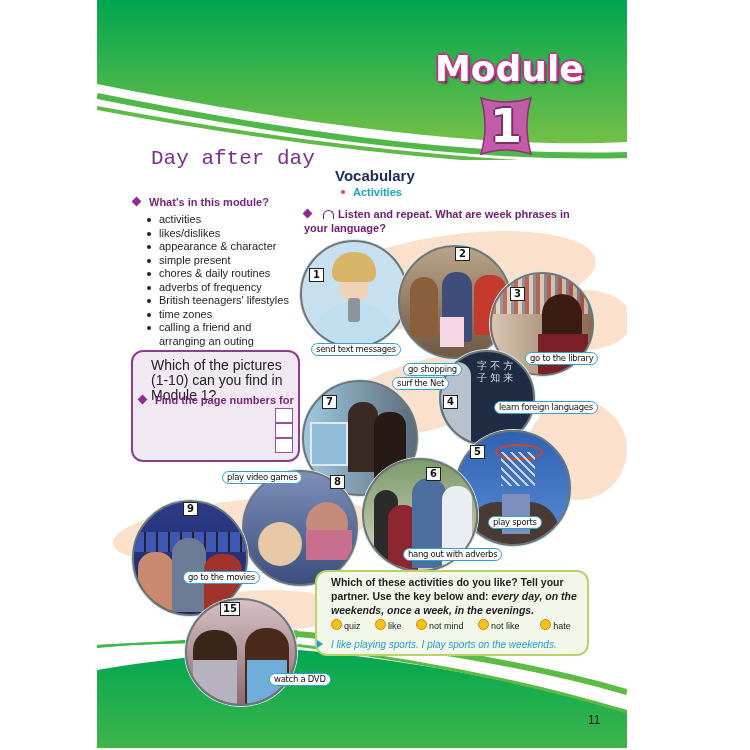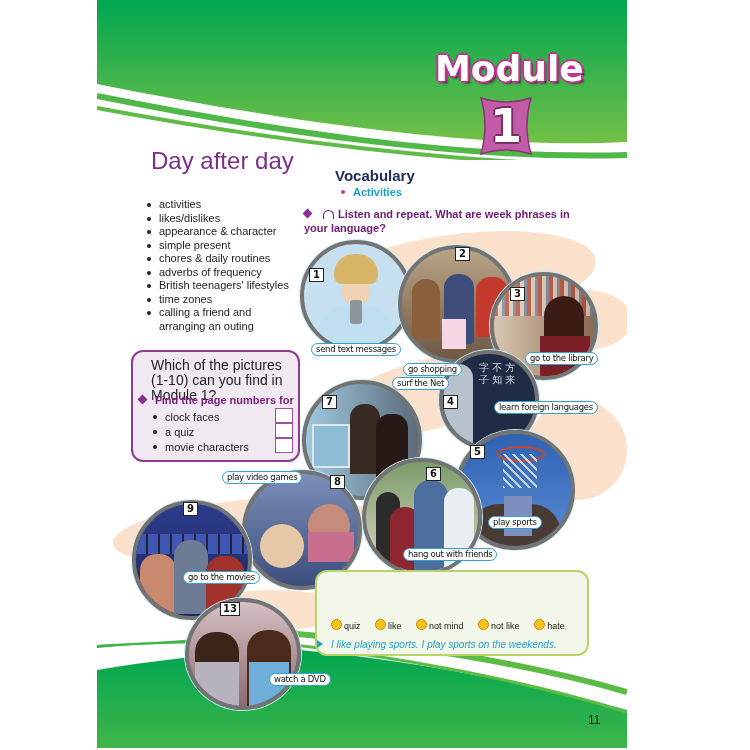--- a/index.html
+++ b/index.html
@@ -5,35 +5,35 @@
   html,body{margin:0;padding:0;background:#ffffff;}
   body{width:750px;height:750px;position:relative;overflow:hidden;font-family:"DejaVu Sans","Liberation Sans",sans-serif;}
   .page{position:absolute;left:97px;top:0;width:530px;height:748px;background:#fff;overflow:hidden;}
   .top-band{position:absolute;left:0;top:0;width:530px;height:160px;}
   .bottom-band{position:absolute;left:0;top:600px;width:530px;height:148px;}
   .module-title{position:absolute;left:338px;top:48px;font-family:"DejaVu Sans",sans-serif;font-weight:bold;font-size:36px;color:#fff;letter-spacing:0px;
     text-shadow:2px 0 #c2328f,-2px 0 #c2328f,0 2px #c2328f,0 -2px #c2328f,2px 2px #7d1e5c,3px 3px 2px rgba(0,0,0,.35);}
   .module-num{position:absolute;left:380px;top:96px;width:58px;height:60px;}
   .module-num .n{position:absolute;left:0;top:0;width:58px;height:60px;text-align:center;font-weight:bold;font-size:46px;line-height:60px;color:#fff;
     text-shadow:2px 0 #7a2f64,-2px 0 #7a2f64,0 2px #7a2f64,0 -2px #7a2f64;}
-  .unit-title{position:absolute;left:54px;top:147px;font-family:Liberation Sans, sans-serif;font-size:24px;color:#7b2f8a;}
+  .unit-title{position:absolute;left:54px;top:147px;font-family:Liberation Mono, monospace;font-size:21px;color:#7b2f8a;}
   .section{position:absolute;font-family:"Liberation Sans",sans-serif;}
   .purple{color:#7b1f7e;}
   .diamond{display:inline-block;width:7px;height:7px;background:#8e2d94;transform:rotate(45deg);margin-right:9px;vertical-align:1px;}
   .list{margin:0;padding:0;list-style:none;}
   .list li{position:relative;padding-left:14px;font-size:11px;line-height:13.5px;color:#1e1e1e;}
   .list li::before{content:"";position:absolute;left:2px;top:5px;width:4px;height:4px;border-radius:50%;background:#222;}
   .qbox{position:absolute;left:34px;top:350px;width:165px;height:108px;border:2px solid #8e3d8e;border-radius:12px;background:#f1e9f2;}
   .cbox{position:absolute;width:16px;height:13px;border:1px solid #9c4f9c;background:#fff;}
   .vocab{position:absolute;left:238px;top:167px;font-family:"Liberation Sans",sans-serif;font-weight:bold;font-size:15px;color:#1c2a5a;}
   .sub{position:absolute;left:244px;top:186px;font-family:"Liberation Sans",sans-serif;font-weight:bold;font-size:11px;color:#1aa0c8;}
   .sub .dot{display:inline-block;width:4px;height:4px;border-radius:50%;background:#d0408a;margin-right:8px;vertical-align:2px;}
   .instr{position:absolute;left:207px;top:207px;width:290px;font-family:"Liberation Sans",sans-serif;font-weight:bold;font-size:11px;line-height:14px;color:#6f1b74;}
   .blob{position:absolute;background:#fbe0cc;border-radius:50%;}
-  .photo{position:absolute;border-radius:50%;border:4px solid #737373;overflow:hidden;box-shadow:0 0 0 1px #c9ecf7;}
+  .photo{position:absolute;border-radius:50%;border:2px solid #737373;overflow:hidden;box-shadow:0 0 0 1px #c9ecf7;}
   .num{position:absolute;background:#fff;border:1px solid #222;font-family:"DejaVu Sans",sans-serif;font-weight:bold;font-size:10px;line-height:12px;width:13px;text-align:center;color:#111;z-index:5;}
   .label{position:absolute;background:#fff;border:1.5px solid #2ea3cf;border-radius:8px;padding:0 4px;font-family:"DejaVu Sans",sans-serif;font-size:8.5px;line-height:11px;color:#111;white-space:nowrap;z-index:6;letter-spacing:-0.3px;}
   .talk{position:absolute;left:218px;top:570px;width:270px;height:82px;border:2px solid #b7d36a;border-radius:12px;background:#f3f7ea;font-family:"Liberation Sans",sans-serif;}
   .talk .t{position:absolute;left:14px;top:3px;width:254px;font-weight:bold;font-size:10.5px;line-height:14px;color:#1e1e1e;}
   .talk .t i{font-weight:bold;}
   .keyrow{position:absolute;left:14px;top:47px;font-size:9px;color:#222;}
   .keyitem{display:inline-block;margin-right:12px;}
   .smile{display:inline-block;width:9px;height:9px;border-radius:50%;background:#f5c21b;border:1px solid #c98b00;vertical-align:-1px;margin-right:2px;}
   .example{position:absolute;left:0px;top:67px;font-style:italic;font-size:10px;color:#1f9ed0;white-space:nowrap;}
   .example .tri{display:inline-block;width:0;height:0;border-left:6px solid #1f9ed0;border-top:4px solid transparent;border-bottom:4px solid transparent;margin-right:8px;}
@@ -62,43 +62,41 @@
   <div class="module-num">
     <svg width="58" height="60" viewBox="0 0 58 60">
       <path d="M4,2 Q29,10 54,2 Q46,30 54,58 Q29,50 4,58 Q12,30 4,2 Z" fill="#c25ba8" stroke="#8a3374" stroke-width="1.5"></path>
     </svg>
     <span class="n">1</span>
   </div>
 
   <div class="unit-title">Day after day</div>
 
   <div class="section" style="left:36px;top:195px;width:170px;">
+    <div style="font-weight:bold;font-size:11px;line-height:15px;" class="purple">
+      <span class="diamond"></span><span>What's in this module?</span>
+    </div>
     <ul class="list" style="margin-left:12px;margin-top:3px;">
       <li>activities</li>
       <li>likes/dislikes</li>
       <li>appearance &amp; character</li>
       <li>simple present</li>
       <li>chores &amp; daily routines</li>
       <li>adverbs of frequency</li>
       <li>British teenagers' lifestyles</li>
       <li>time zones</li>
       <li style="width:110px;">calling a friend and arranging an outing</li>
     </ul>
   </div>
 
   <div class="qbox">
     <div style="position:absolute;left:18px;top:6px;width:145px;font-family:'Liberation Sans',sans-serif;font-size:14px;line-height:15px;color:#222;">Which of the pictures (1-10) can you find in Module 1?</div>
     <div style="position:absolute;left:6px;top:42px;font-family:'Liberation Sans',sans-serif;font-weight:bold;font-size:11px;" class="purple">
       <span class="diamond"></span><span>Find the page numbers for</span>
     </div>
-    <ul class="list" style="position:absolute;left:18px;top:58px;width:120px;font-family:'Liberation Sans',sans-serif;">
-      <li style="line-height:15px;">clock faces</li>
-      <li style="line-height:15px;">a quiz</li>
-      <li style="line-height:15px;">movie characters</li>
-    </ul>
     <div class="cbox" style="left:142px;top:56px;"></div>
     <div class="cbox" style="left:142px;top:71px;"></div>
     <div class="cbox" style="left:142px;top:86px;"></div>
   </div>
 
   <div class="vocab">Vocabulary</div>
   <div class="sub"><span class="dot"></span><span>Activities</span></div>
   <div class="instr">
     <span class="diamond"></span>
     <span style="display:inline-block;width:9px;height:8px;border:1.5px solid #6f1b74;border-bottom:none;border-radius:6px 6px 0 0;margin-right:4px;vertical-align:-1px;"></span><span>Listen and repeat. What are week phrases in your language?</span>
@@ -175,21 +173,21 @@
   <div class="num" style="left:373px;top:445px;">5</div>
   <div class="label" style="left:391px;top:516px;text-align:center;">play sports</div>
 
   <div class="photo" style="left:265px;top:458px;width:112px;height:110px;background:linear-gradient(#7c9c6a,#d8d6c4);">
     <div style="position:absolute;left:10px;top:30px;width:24px;height:80px;border-radius:12px 12px 0 0;background:#2b2b2b;"></div>
     <div style="position:absolute;left:24px;top:45px;width:30px;height:70px;border-radius:14px 14px 0 0;background:#8e2632;"></div>
     <div style="position:absolute;left:48px;top:18px;width:34px;height:90px;border-radius:16px 16px 0 0;background:#4d6f9f;"></div>
     <div style="position:absolute;left:78px;top:26px;width:30px;height:90px;border-radius:14px 14px 0 0;background:#e9eef3;"></div>
   </div>
   <div class="num" style="left:329px;top:467px;">6</div>
-  <div class="label" style="left:306px;top:548px;">hang out with friends</div>
+  <div class="label" style="left:306px;top:548px;">hang out with adverbs</div>
 
   <div class="photo" style="left:145px;top:470px;width:112px;height:112px;background:linear-gradient(#7b8fb9,#3c4e7e);">
     <div style="position:absolute;left:14px;top:50px;width:44px;height:44px;border-radius:50%;background:#e6c8a7;"></div>
     <div style="position:absolute;left:62px;top:30px;width:42px;height:44px;border-radius:50%;background:#c58b7b;"></div>
     <div style="position:absolute;left:62px;top:58px;width:46px;height:30px;background:#c86e8e;"></div>
   </div>
   <div class="num" style="left:233px;top:475px;">8</div>
   <div class="label" style="left:125px;top:471px;">play video games</div>
 
   <div class="photo" style="left:35px;top:500px;width:112px;height:112px;background:linear-gradient(#2c3c8a,#1b2660);">
@@ -200,28 +198,32 @@
   </div>
   <div class="num" style="left:86px;top:502px;">9</div>
   <div class="label" style="left:86px;top:571px;">go to the movies</div>
 
   <div class="photo" style="left:88px;top:598px;width:108px;height:104px;background:linear-gradient(#d6c0c4,#8c6b70);">
     <div style="position:absolute;left:6px;top:30px;width:44px;height:80px;border-radius:20px 20px 0 0;background:#3a2518;"></div>
     <div style="position:absolute;left:6px;top:60px;width:44px;height:50px;background:#b6b2c0;"></div>
     <div style="position:absolute;left:58px;top:28px;width:44px;height:80px;border-radius:20px 20px 0 0;background:#4a2a1b;"></div>
     <div style="position:absolute;left:60px;top:60px;width:40px;height:50px;background:#6faed9;"></div>
   </div>
-  <div class="num" style="left:123px;top:602px;width:18px;">13</div>
+  <div class="num" style="left:123px;top:602px;width:18px;">15</div>
   <div class="label" style="left:172px;top:673px;">watch a DVD</div>
 
   <div class="talk">
+    <div class="t">
+      <span>Which of these activities do you like? Tell your partner. Use the key below and:</span>
+      <i>every day, on the weekends, once a week, in the evenings.</i>
+    </div>
     <div class="keyrow">
       <span class="keyitem"><span class="smile"></span><span>quiz</span></span>
       <span class="keyitem"><span class="smile"></span><span>like</span></span>
       <span class="keyitem"><span class="smile"></span><span>not mind</span></span>
       <span class="keyitem"><span class="smile"></span><span>not like</span></span>
-      <span class="keyitem" style=""><span class="smile"></span><span>hate</span></span>
+      <span class="keyitem" style="margin-left:6px;"><span class="smile"></span><span>hate</span></span>
     </div>
     <div class="example"><span class="tri"></span><span>I like playing sports. I play sports on the weekends.</span></div>
   </div>
 
   <div class="pagenum">11</div>
 </div>
 
 </body></html>

